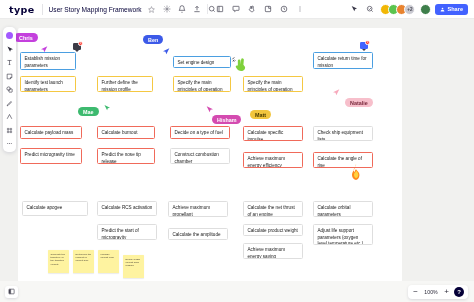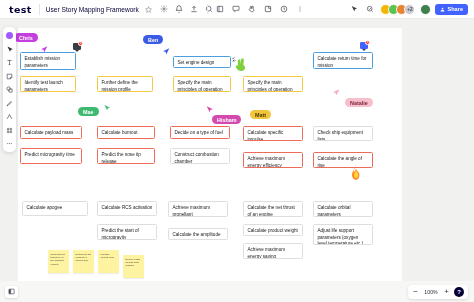--- a/index.html
+++ b/index.html
@@ -138,21 +138,21 @@
     color:#fff; font-size:6px; display:flex; align-items:center;
     justify-content:center; cursor:pointer; font-weight:700;
   }
 </style>
 </head>
 <body>
 
 <div id="app">
 
   <div class="topbar">
-    <div class="miro-logo">test</div>
+    <div class="miro-logo">type</div>
     <div class="divider-v"></div>
     <div class="board-title">User Story Mapping Framework</div>
 
     <div class="tb-group">
       <div class="tb-icon">
         <svg width="7" height="7" viewBox="0 0 24 24" fill="none" stroke="#86858f" stroke-width="2">
             <polygon points="12,2 15,9 22,9.5 17,14.5 18.5,22 12,18 5.5,22 7,14.5 2,9.5 9,9"></polygon>
           </svg>
       </div>
       <div class="tb-icon">

